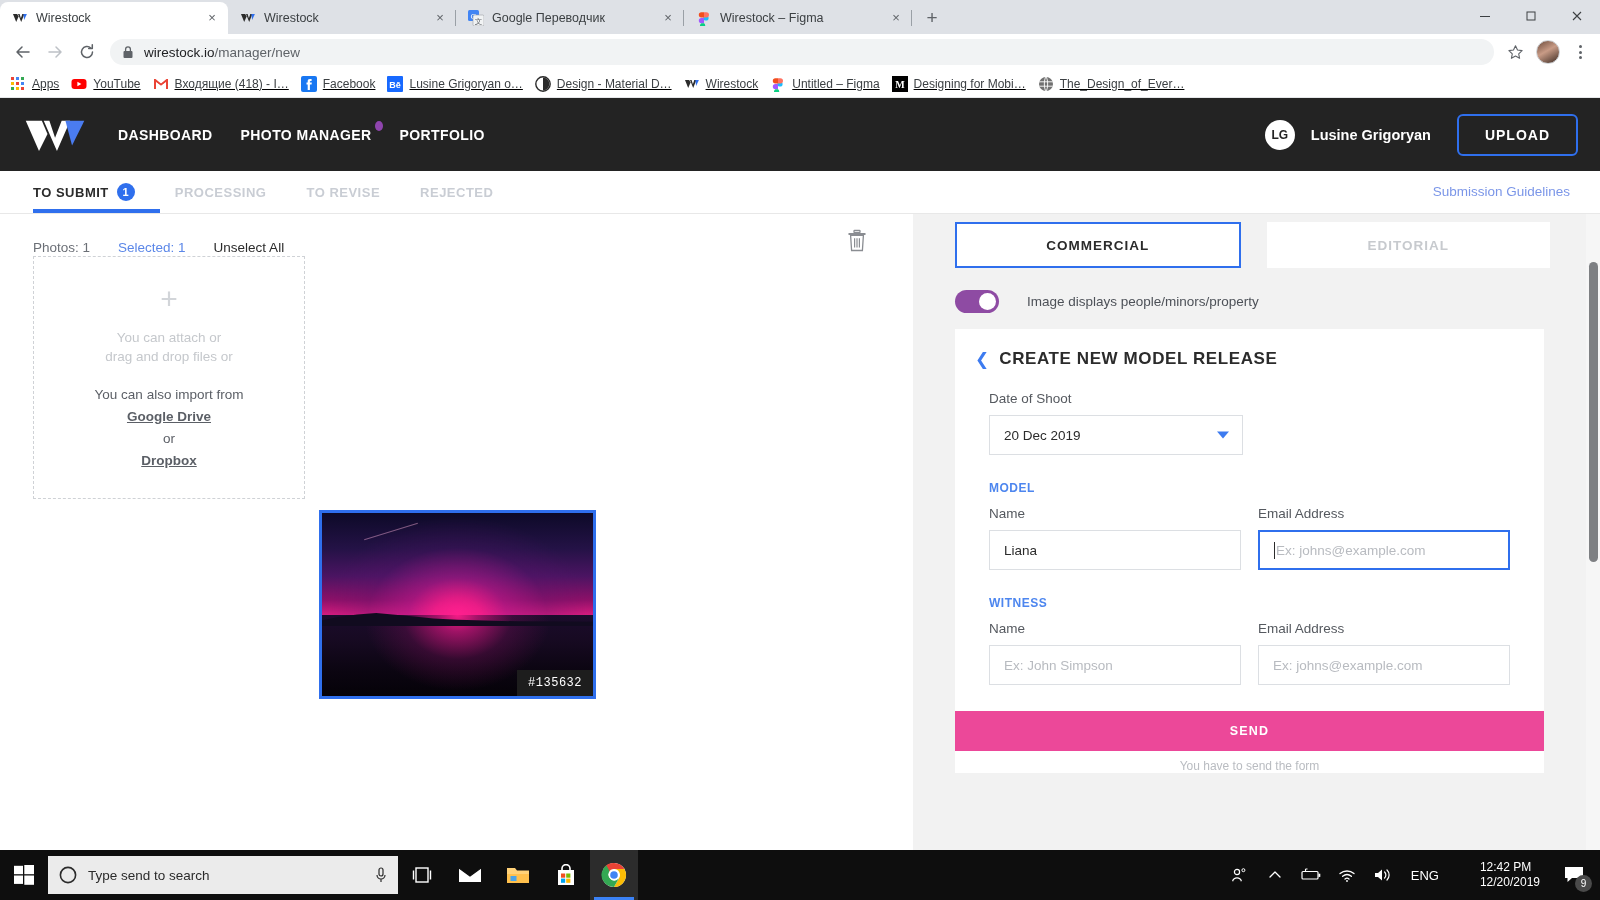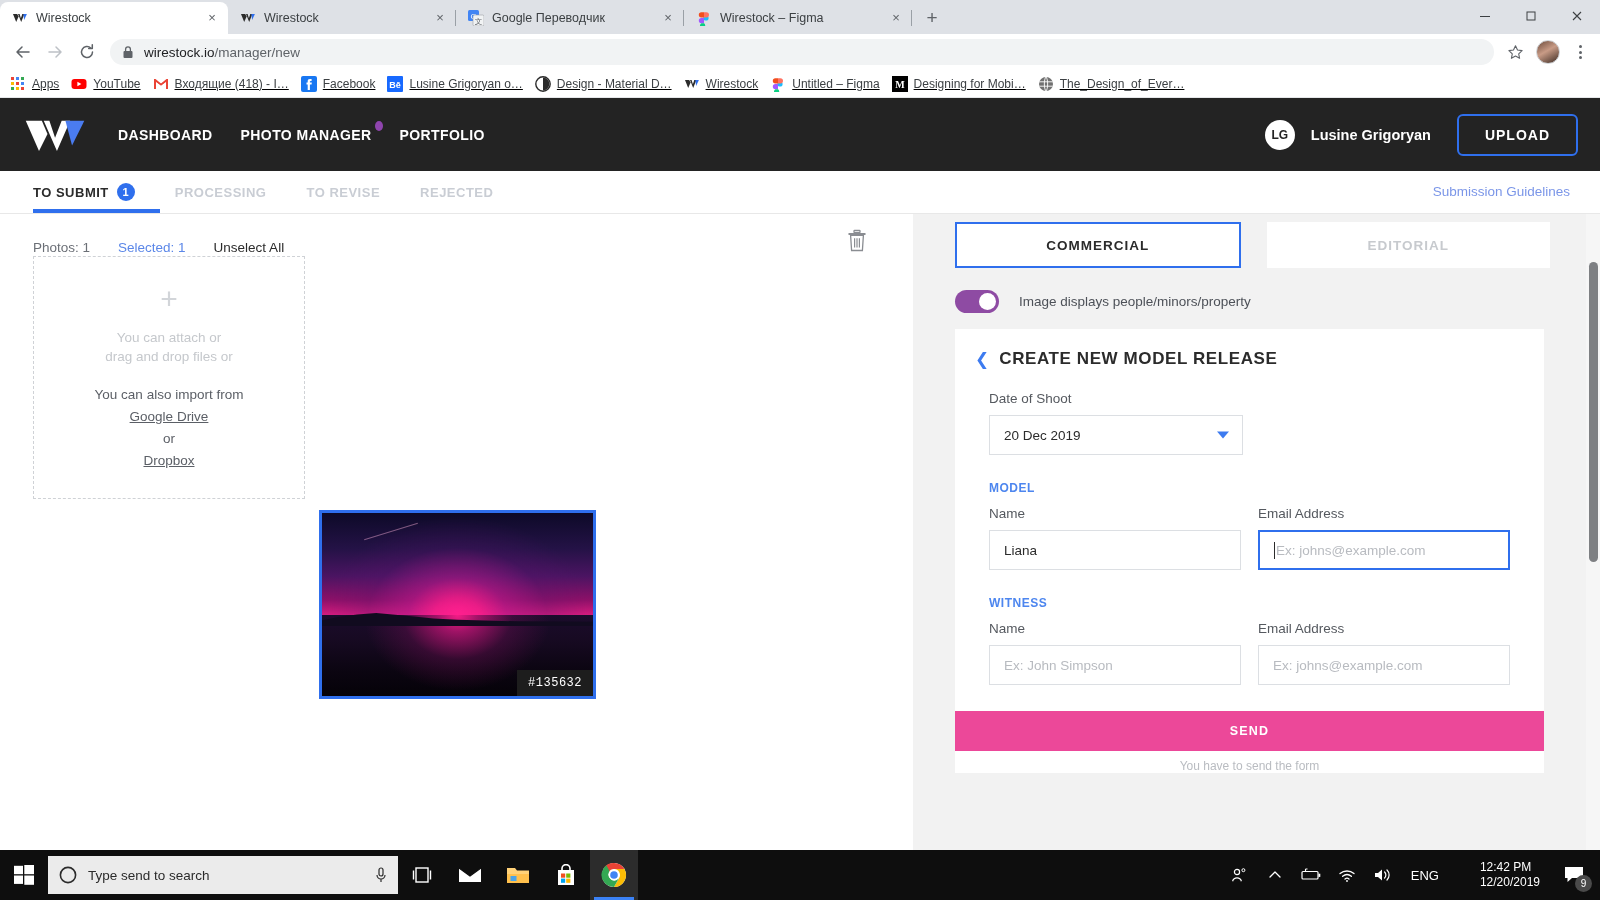--- a/index.html
+++ b/index.html
@@ -145,21 +145,21 @@
   .trash-wrap { position: absolute; right: 45px; top: 15px; }
 
   .dropzone {
     position: absolute; left: 33px; top: 42px; width: 272px; height: 243px;
     border: 1px dashed #cfd2d6; display: flex; flex-direction: column;
     align-items: center; justify-content: center; text-align: center;
   }
   .dz-plus { font-size: 30px; color: #d2d5d9; line-height: 1; font-weight: 300; margin-bottom: 14px; }
   .dz-dim { color: #c5c8cc; font-size: 13.5px; line-height: 19px; }
   .dz-txt { color: #5b5f66; font-size: 13.5px; line-height: 22px; margin-top: 18px; }
-  .dz-link { color: #5b5f66; text-decoration: underline; display: block; }
+  .dz-link { color: #5b5f66; text-decoration: underline; display: block; font-weight: bold; }
   .dz-or { color: #5b5f66; font-size: 13.5px; }
 
   .thumb {
     position: absolute; left: 319px; top: 296px; width: 277px; height: 189px;
     border: 3px solid #2f6fed; overflow: hidden;
   }
   .thumb-img { position: absolute; inset: 0; }
   .sky {
     position: absolute; left: 0; top: 0; width: 100%; height: 56%;
     background:
@@ -195,21 +195,21 @@
   .rc-label { color: #84888f; font-size: 13.5px; margin: 2px 0 14px 12px; }
   .lic-row { display: flex; gap: 26px; margin-left: 12px; }
   .lic-btn {
     flex: 1; height: 46px; display: flex; align-items: center; justify-content: center;
     background: #ffffff; font-size: 13.5px; font-weight: bold; letter-spacing: 1px;
     border: 1px solid transparent;
   }
   .lic-btn.selected { border: 2px solid #2f6fed; color: #2b2b2b; }
   .lic-btn.unselected { color: #c7cace; }
 
-  .toggle-row { display: flex; align-items: center; gap: 20px; margin: 22px 0 16px 12px; }
+  .toggle-row { display: flex; align-items: center; gap: 28px; margin: 22px 0 16px 12px; }
   .toggle {
     width: 44px; height: 23px; border-radius: 12px; background: #8e4ba3;
     position: relative; flex: 0 0 44px;
   }
   .toggle .knob {
     position: absolute; right: 3px; top: 3px; width: 17px; height: 17px;
     border-radius: 50%; background: #ffffff;
   }
   .toggle-lbl { color: #4d5158; font-size: 13.5px; }
 

